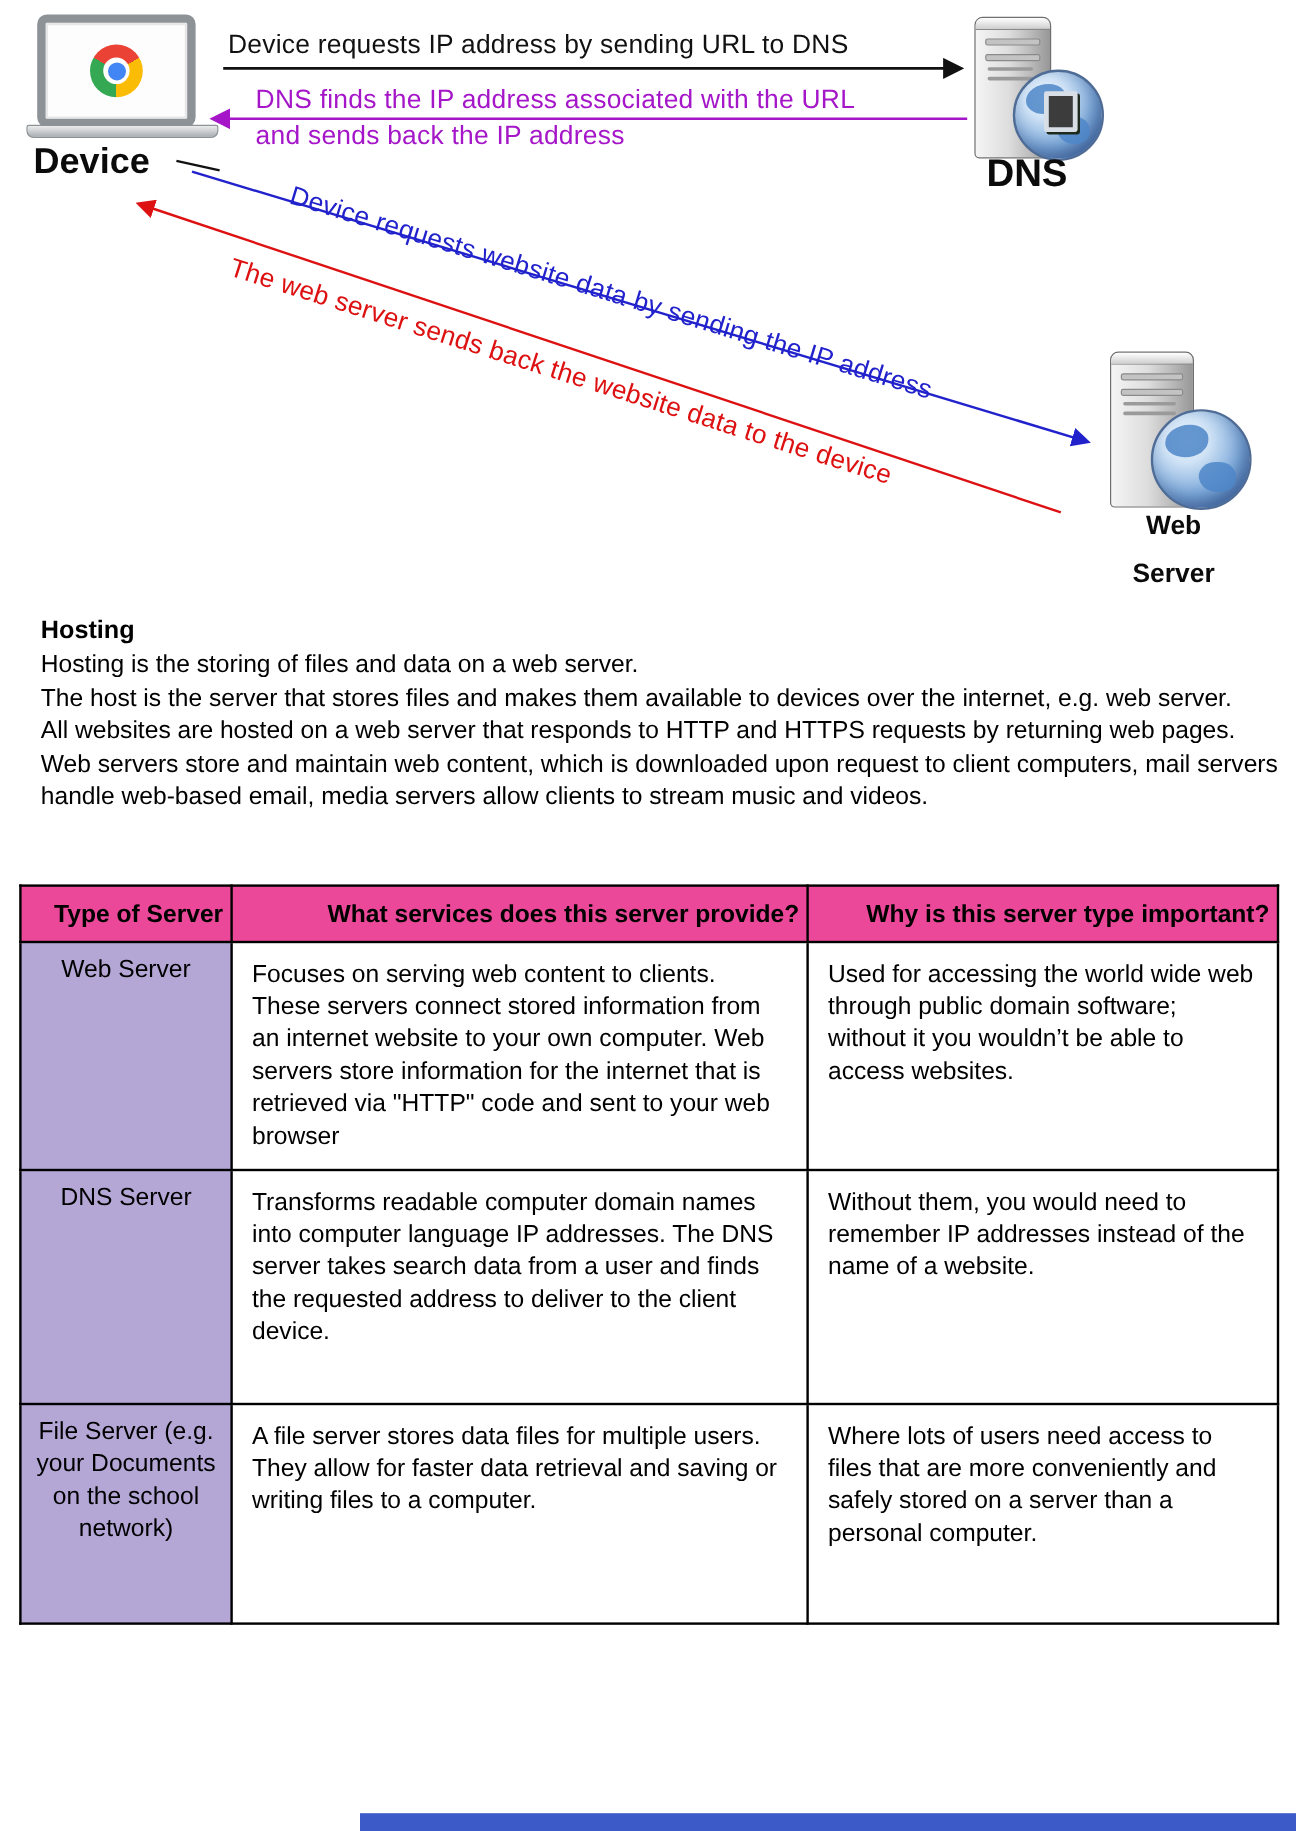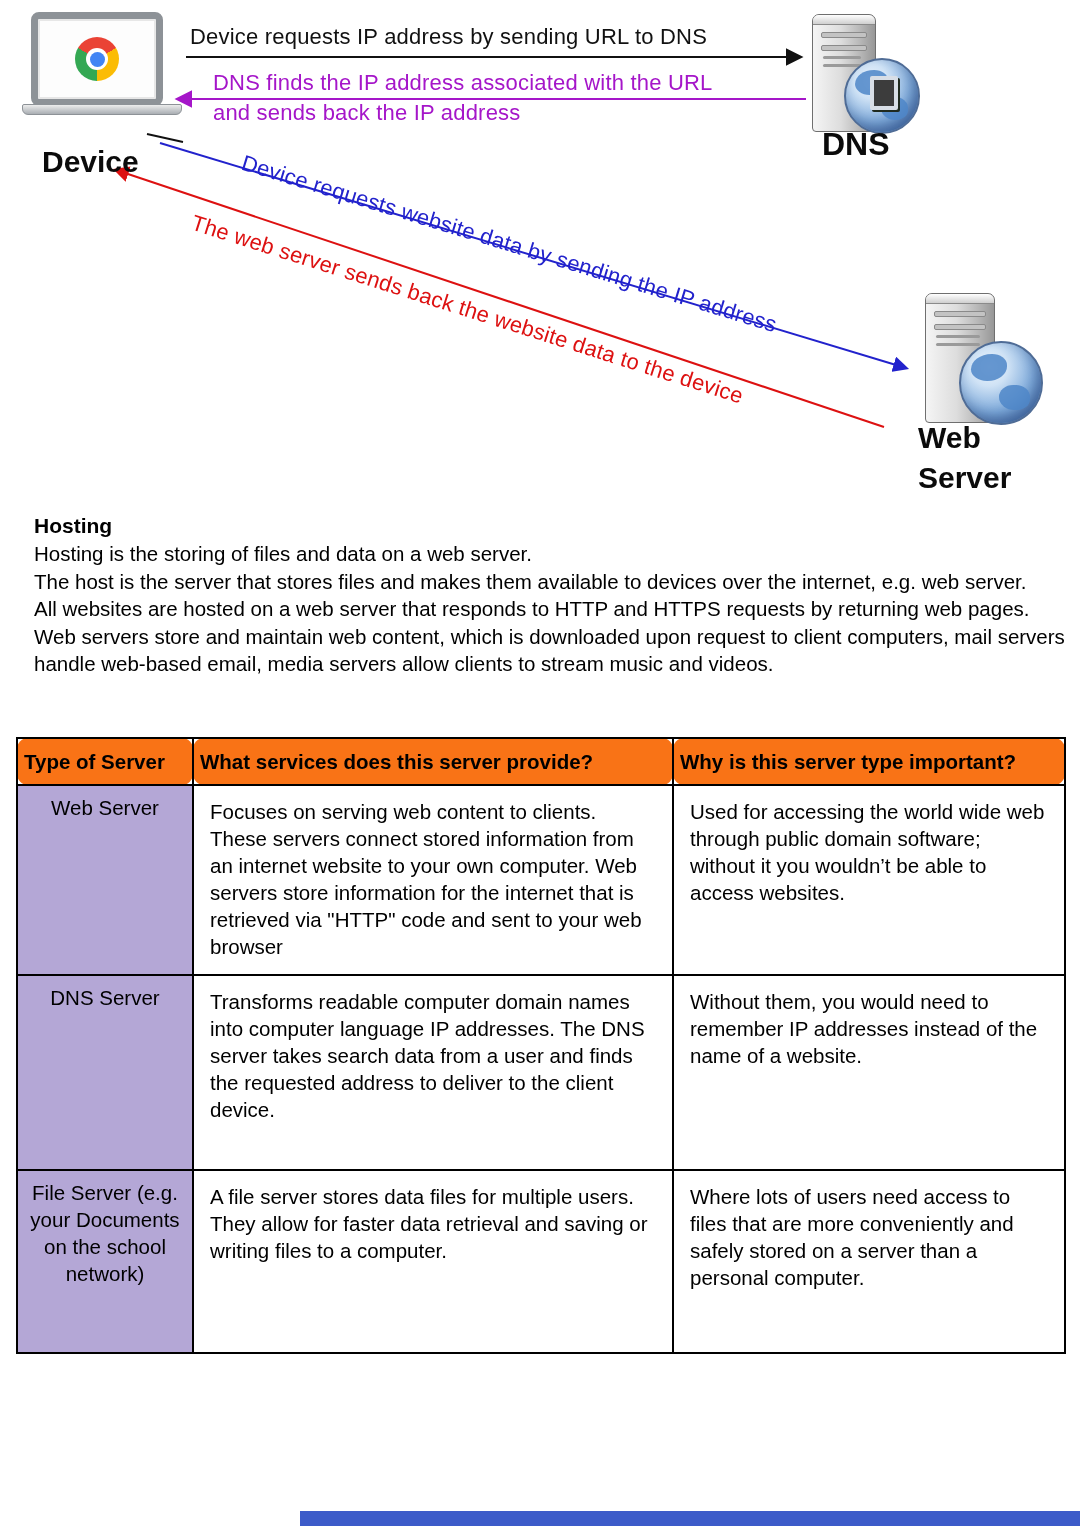--- a/index.html
+++ b/index.html
@@ -14,23 +14,23 @@
   .arrow-svg { position:absolute; left:0; top:0; width:1080px; height:508px; }
 
   .arrow-text { position:absolute; font-size:22px; letter-spacing:.2px; white-space:nowrap; }
   .t-black  { left:190px; top:24px;  color:#111111; }
   .t-purple1{ left:213px; top:70px;  color:#a516c9; }
   .t-purple2{ left:213px; top:100px; color:#a516c9; }
   .t-blue   { left:246px; top:150px; color:#2222cc; transform:rotate(17deg); transform-origin:left top; }
   .t-red    { left:196px; top:210px; color:#dd1111; transform:rotate(17.6deg); transform-origin:left top; }
 
   .node-label { position:absolute; font-weight:bold; font-size:30px; color:#0b0b0b; }
-  .lbl-device { left:42px;  top:118px;margin-top:27px; }
+  .lbl-device { left:28px;  top:118px; }
   .lbl-dns    { left:822px; top:126px; font-size:32px; }
-  .lbl-web    { left:918px; top:418px; width:120px; text-align:left; line-height:40px; font-size:30px; }
+  .lbl-web    { left:918px; top:418px; width:120px; text-align:center; line-height:40px; font-size:22px; }
 
   
   .laptop { position:absolute; left:22px; top:12px; width:150px; height:112px; }
   .laptop-screen {
     width:132px; height:94px; margin:0 auto; background:#fdfdfd;
     border:7px solid #8d9297; border-radius:8px;
     display:flex; align-items:center; justify-content:center;
     box-shadow: inset 0 0 0 2px #e7e7e7;
   }
   .chrome-logo {
@@ -83,21 +83,21 @@
   .hosting h3 { margin:0 0 2px 0; font-size:21px; font-weight:bold; }
   .hosting p  { margin:0; font-size:20.5px; line-height:27.5px; }
 
   
   .server-table-wrap { position:absolute; left:16px; top:737px; width:1048px; }
   table.server-table { width:100%; border-collapse:collapse; table-layout:fixed; }
   table.server-table th, table.server-table td {
     border:2px solid #000; font-size:20.5px; line-height:27px; vertical-align:top;
   }
   table.server-table th {
-    background:#f97316; font-weight:bold; text-align:left; padding:9px 6px; vertical-align:middle;border-radius:11px;
+    background:#ec4899; font-weight:bold; text-align:right; padding:9px 6px; vertical-align:middle;
   }
   td.type-cell {
     background:#b4a7d6; text-align:center; vertical-align:middle; padding:8px 6px;
   }
   td.text-cell { background:#ffffff; padding:12px 16px 14px 16px; }
   tr.row-web  td.text-cell { height:186px; }
   tr.row-dns  td.text-cell { height:195px; }
   tr.row-file td.text-cell { height:183px; }
 
   

